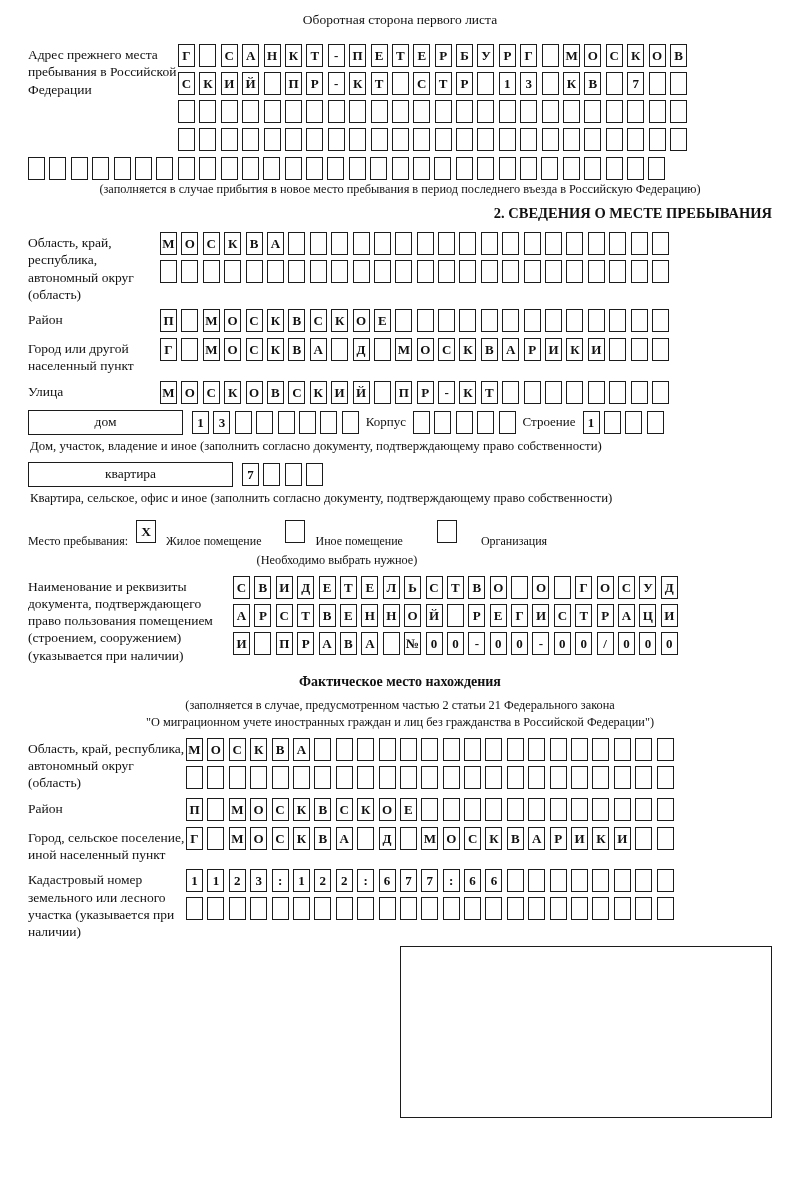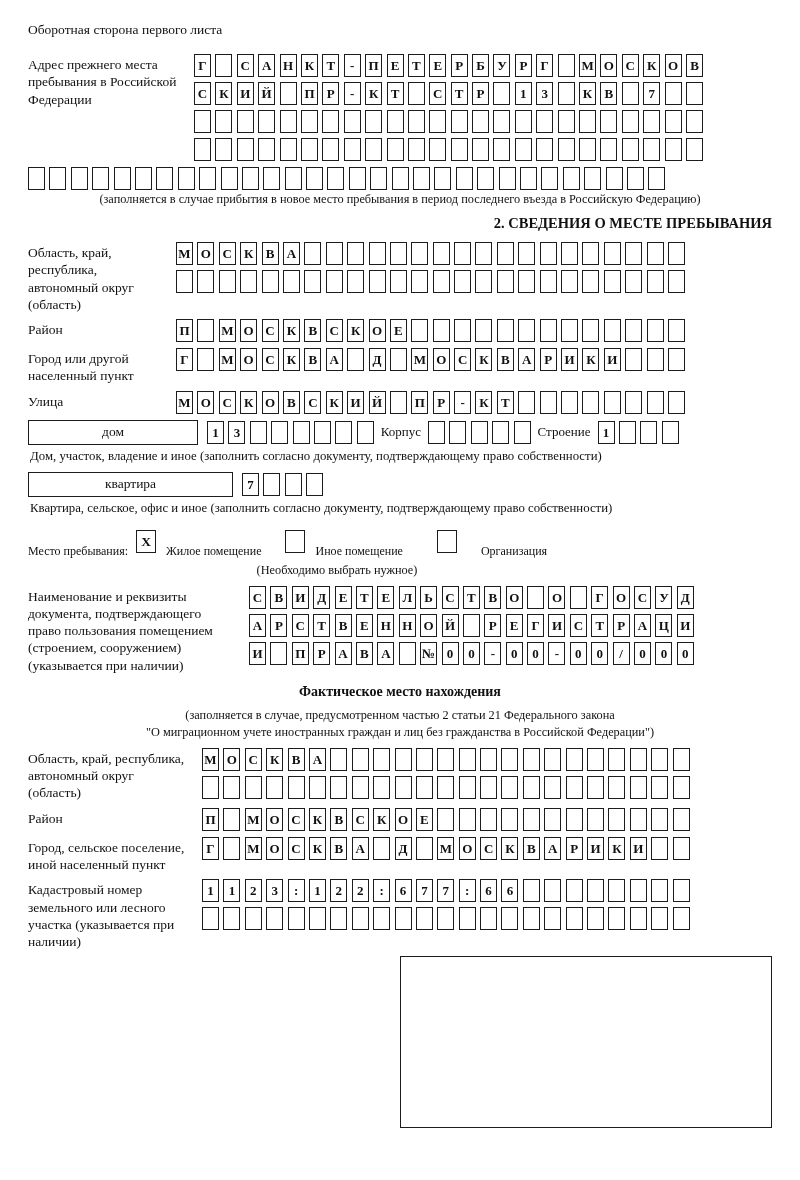--- a/index.html
+++ b/index.html
@@ -2,31 +2,31 @@
 <html><head>
 <meta charset="utf-8">
 <style>
   * { margin:0; padding:0; box-sizing:border-box; }
   html,body { background:#ffffff; }
   body {
     width:800px; height:1180px; overflow:hidden;
     font-family:"Liberation Serif","DejaVu Serif",serif;
     color:#111; padding:12px 28px 0 28px;
   }
-  .hdr-note { text-align:left; font-size:13.5px; margin-top:10px; }
+  .hdr-note { text-align:center; font-size:13.5px; }
 
   
   .cells { display:flex; gap:4.4px; }
   .cell {
     width:17px; height:23px; border:1.6px solid #1c1c1c; flex:none;
     font-size:13px; text-align:center; line-height:21px; font-weight:bold;
   }
   .rows { display:flex; flex-direction:column; gap:5px; }
 
-  .field { display:flex; align-items:flex-start; margin-bottom:6px;gap:16px; }
+  .field { display:flex; align-items:flex-start; margin-bottom:6px; }
   .flabel { font-size:13.5px; line-height:1.28; flex:none; padding-top:2px; }
   .w-prev  { width:150px; }
   .w-s2    { width:132px; }
   .w-fact  { width:158px; }
   .w-doc   { width:205px; }
 
   .fullrow { margin:5px 0 2px 0; }
   .note { font-size:12.3px; text-align:center; margin:2px 0 8px 0; }
   .note-left { font-size:12.8px; text-align:left; margin:4px 0 8px 2px; }
 
@@ -344,21 +344,21 @@
       <span class="cell"></span>
       <span class="cell"></span>
       <span class="cell"></span>
       <span class="cell"></span>
       <span class="cell"></span>
       <span class="cell"></span>
     </div>
 </div>
 
 <div class="inline-row">
-  <div class="rectlabel" style="width:170px;">дом</div>
+  <div class="rectlabel" style="width:155px;">дом</div>
   <div class="cells" style="margin-left:9px;">
       <span class="cell">1</span>
       <span class="cell">3</span>
       <span class="cell"></span>
       <span class="cell"></span>
       <span class="cell"></span>
       <span class="cell"></span>
       <span class="cell"></span>
       <span class="cell"></span>
     </div>

